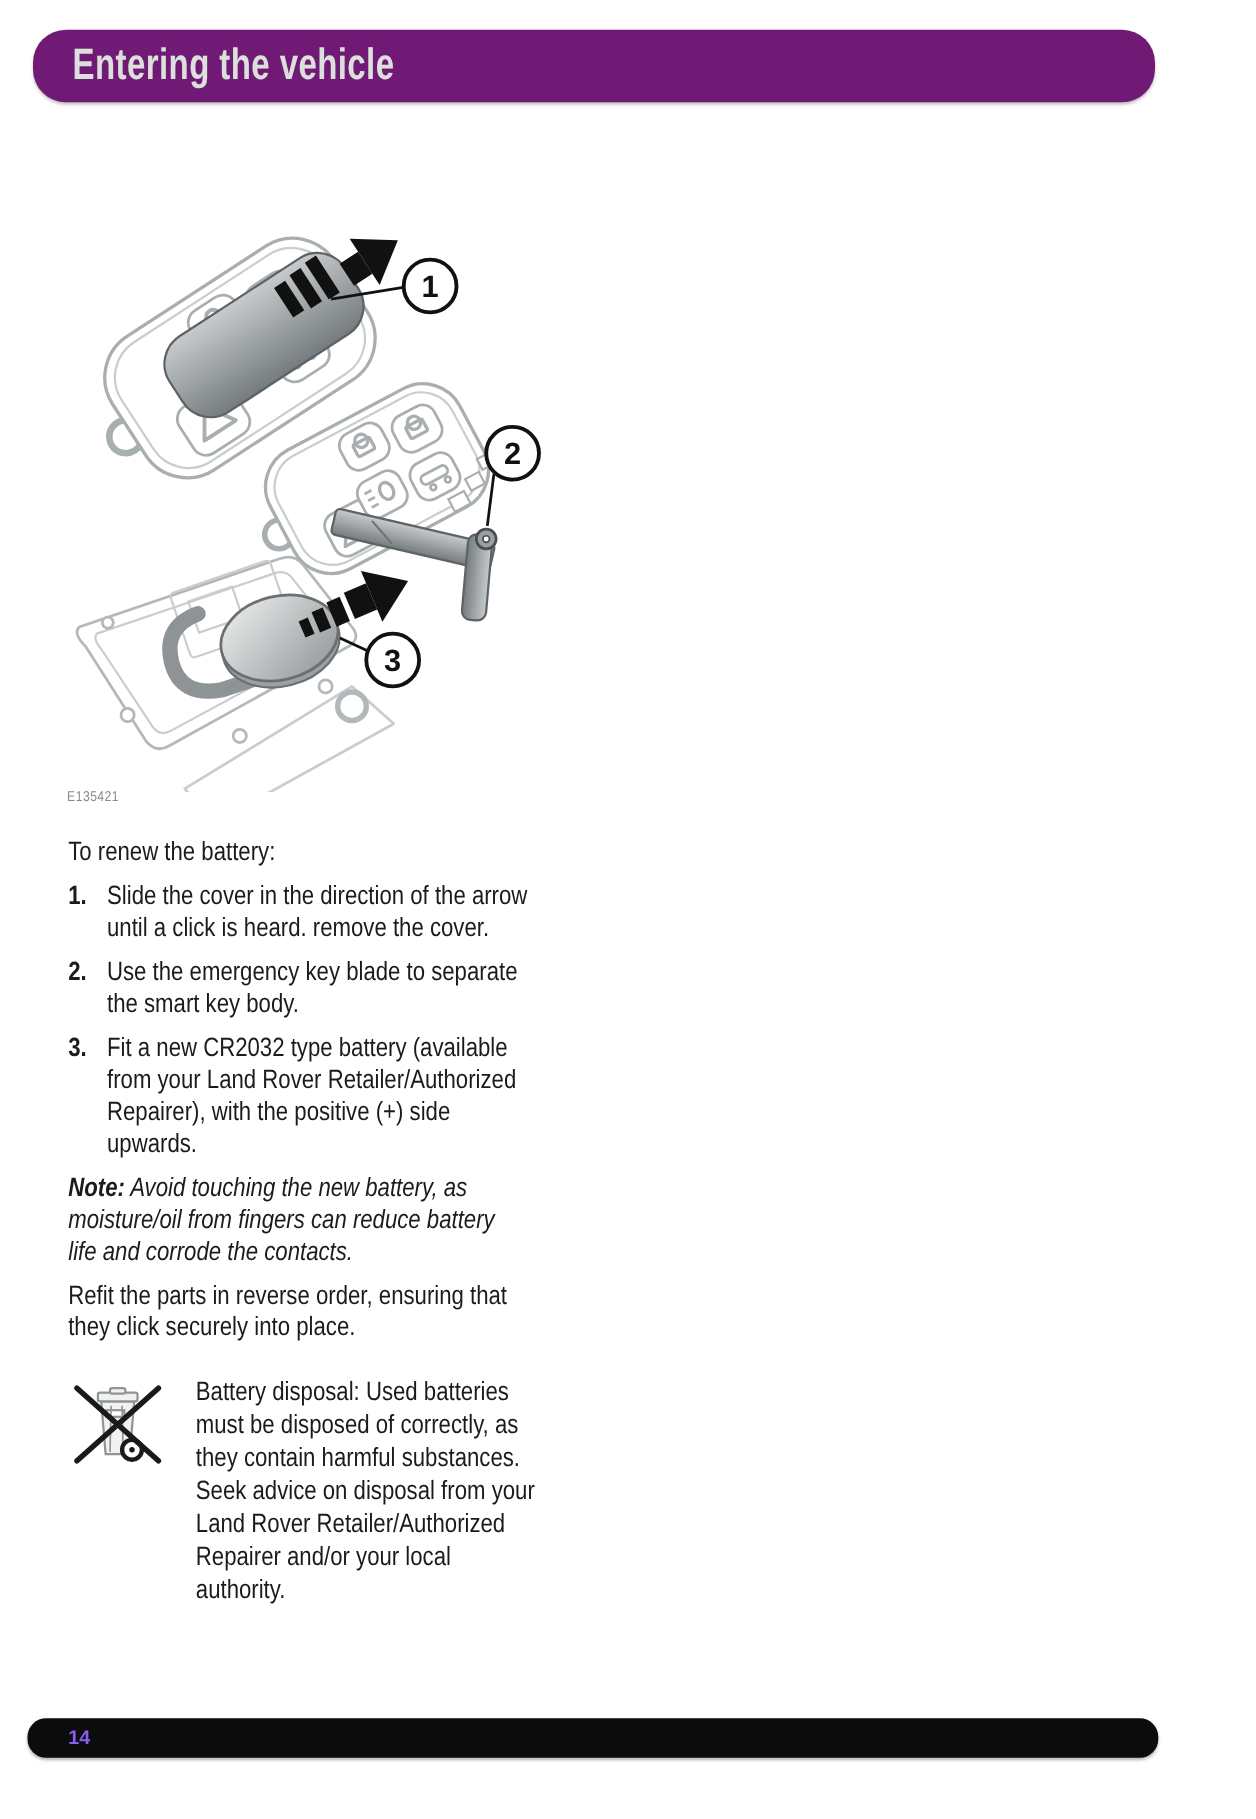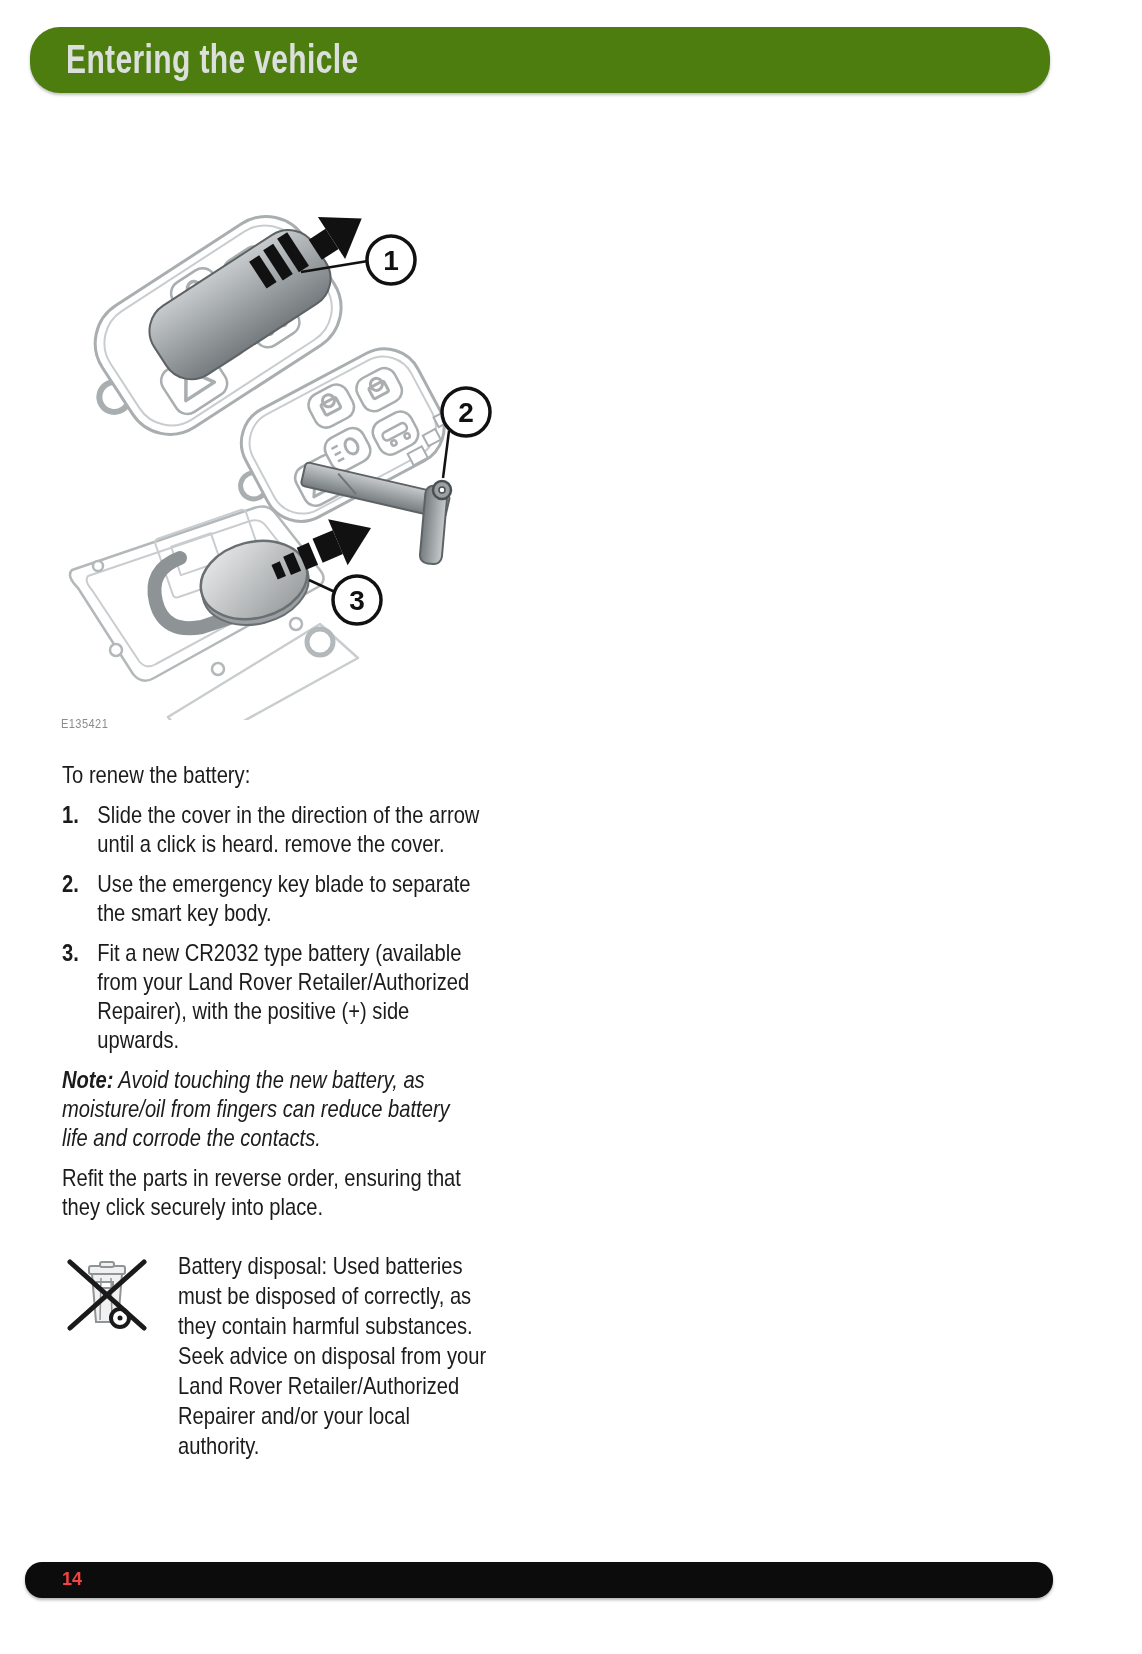--- a/index.html
+++ b/index.html
@@ -3,36 +3,36 @@
 <meta charset="utf-8">
 <style>
   html,body{margin:0;padding:0;}
   body{
     width:1142px;height:1654px;position:relative;background:#ffffff;
     font-family:"Liberation Sans", sans-serif;color:#1b1b1b;overflow:hidden;
   }
   
   .hbar{
     position:absolute;left:30px;top:27px;width:1020px;height:66px;
-    background:#4d7c0f;border-radius:30px;
+    background:#701a75;border-radius:30px;
     box-shadow:0 2px 3px rgba(0,0,0,.25);
   }
   .hbar .title{
     position:absolute;left:36px;top:0;height:66px;line-height:64px;
     font-size:40px;font-weight:bold;color:#dbe0dc;letter-spacing:.5px;
     transform:scaleX(.75);transform-origin:0 50%;white-space:nowrap;
   }
   .fbar{
     position:absolute;left:25px;top:1562px;width:1028px;height:36px;
     background:#0b0c0b;border-radius:17px;
     box-shadow:0 2px 3px rgba(0,0,0,.3);
   }
   .fbar .pnum{
     position:absolute;left:37px;top:0;height:36px;line-height:35px;
-    font-size:18px;font-weight:bold;color:#ef4444;
+    font-size:18px;font-weight:bold;color:#8b5cf6;
   }
   
   .figure{position:absolute;left:58px;top:172px;width:436px;height:548px;}
   .figcode{
     position:absolute;left:61px;top:716px;font-size:13px;color:#8d8b8b;
     transform:scaleX(.85);transform-origin:0 0;letter-spacing:.5px;
   }
   
   .textcol{
     position:absolute;left:62px;top:760px;width:620px;

